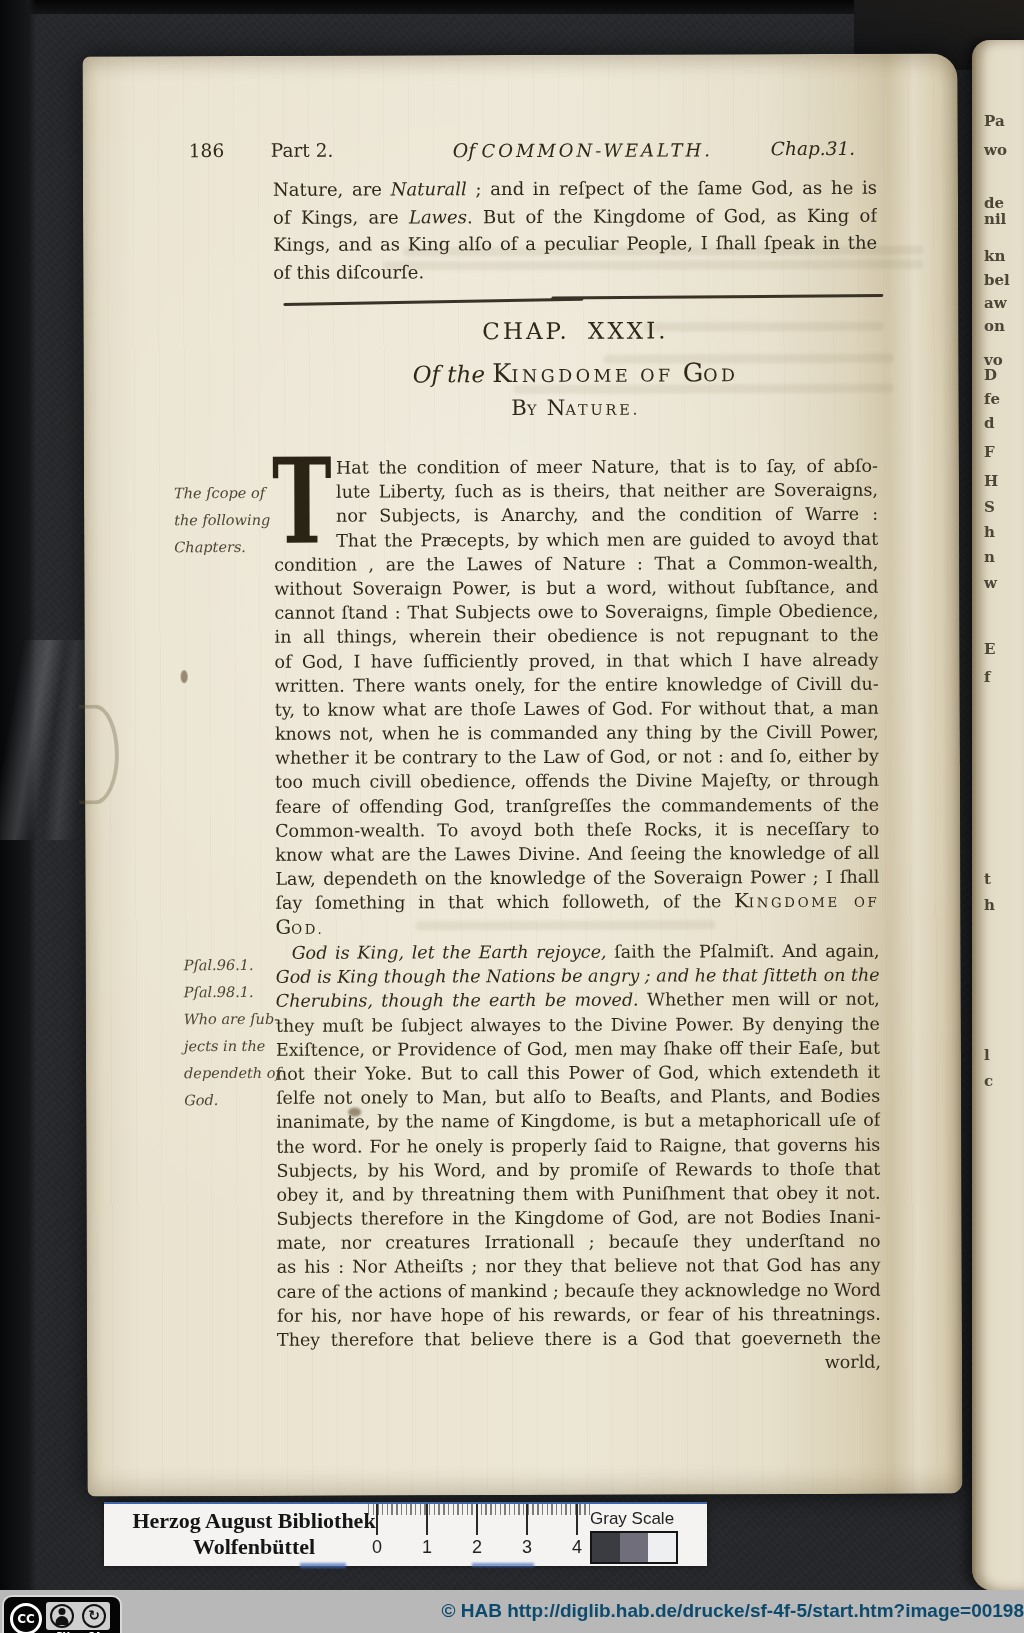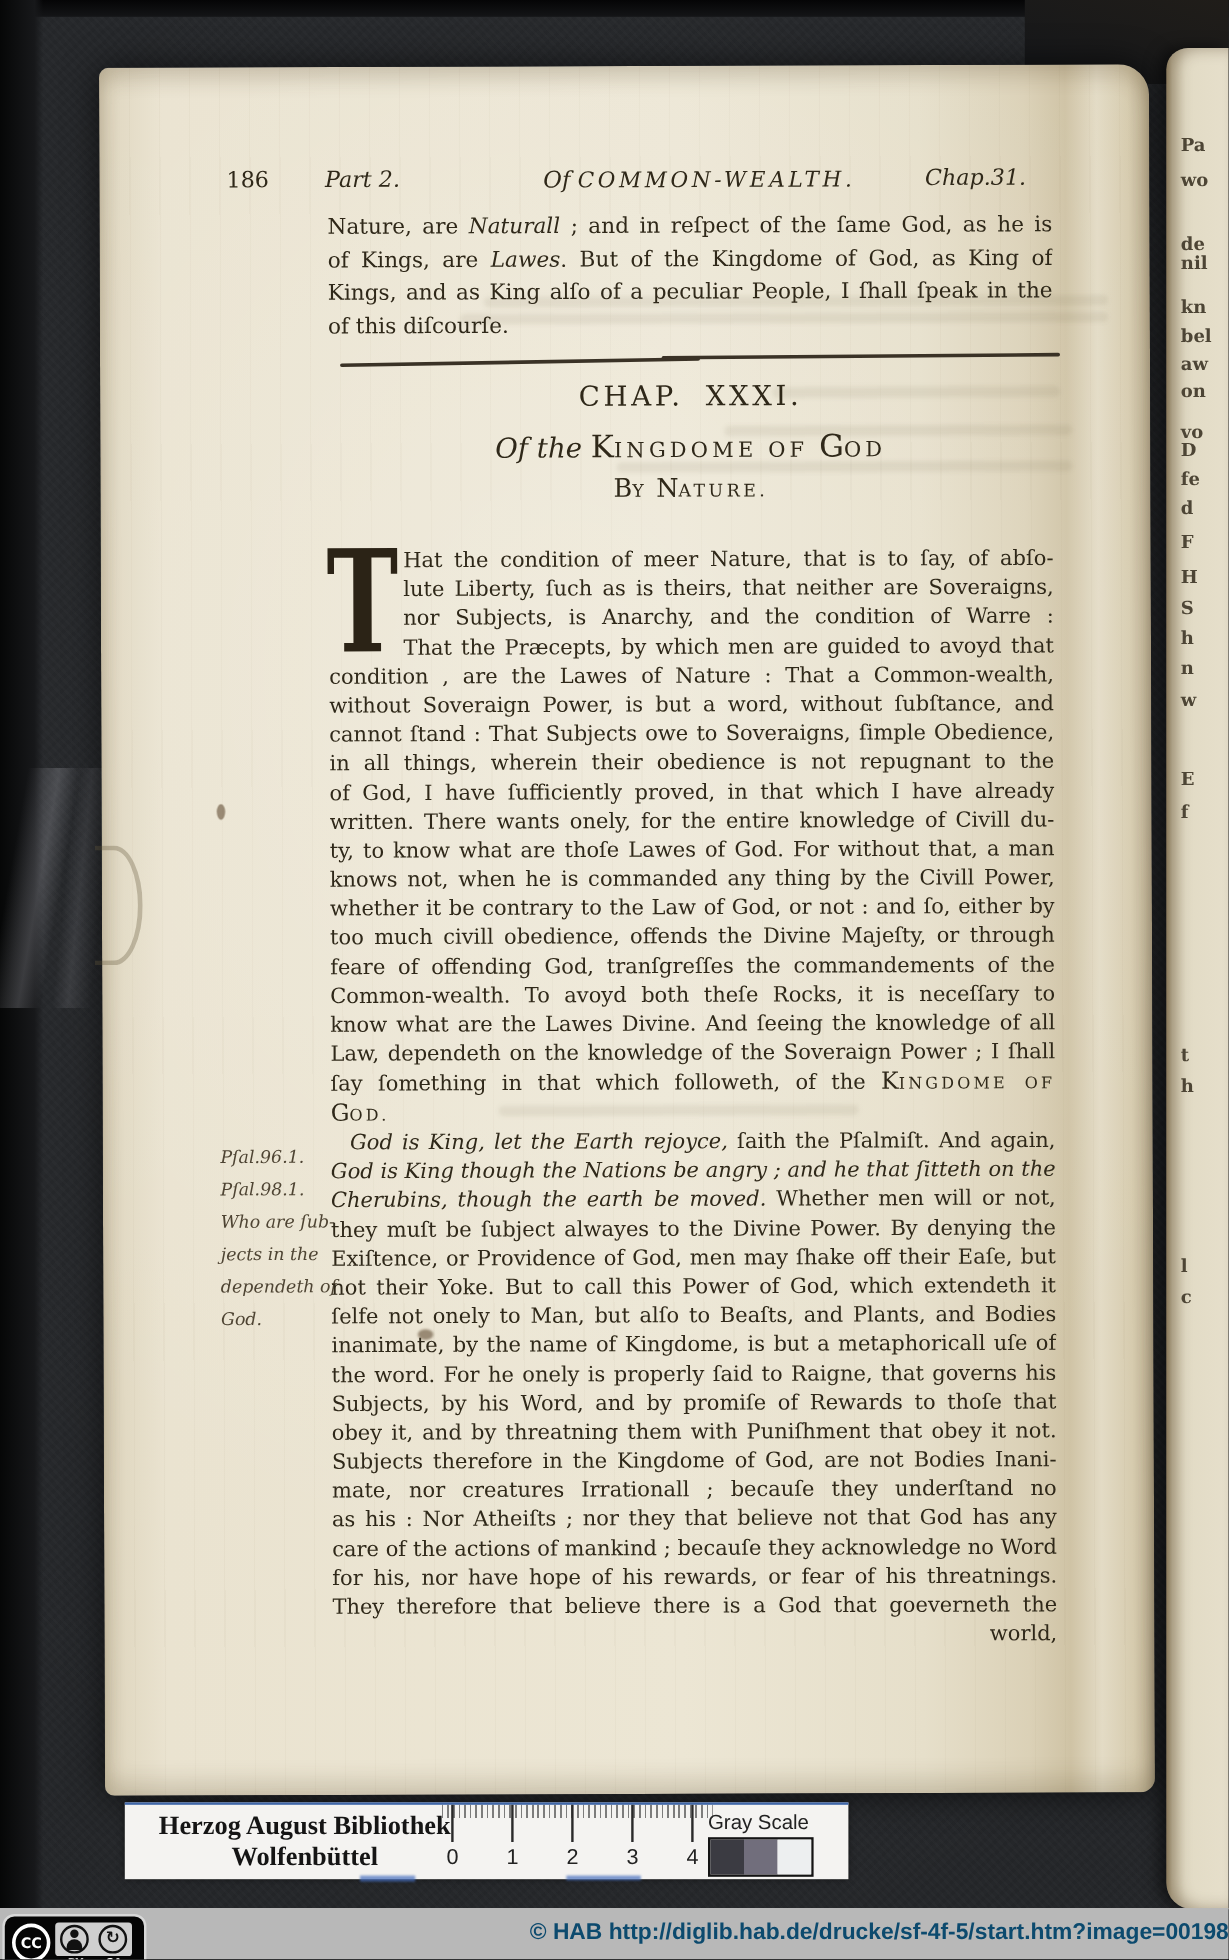--- a/index.html
+++ b/index.html
@@ -24,21 +24,21 @@
       radial-gradient(120% 90% at 45% 35%, rgba(255,255,255,.22), transparent 60%),
       repeating-linear-gradient(90deg, rgba(130,110,75,.045) 0 1px, transparent 1px 25px),
       linear-gradient(to right,#ddd4bc 0,#eae3d0 6%,#ece6d4 55%,#e6dfca 78%,#dbd1b7 88%,#cfc3a5 92%,#e3dbc5 95%,#d6cbae 98%,#bfb295 100%);
     box-shadow: inset 0 10px 16px rgba(80,60,30,.20), inset 0 -12px 18px rgba(80,60,30,.18), 0 0 28px rgba(0,0,0,.65);
     color:#2f2819;}
   .loop-shadow{position:absolute;left:-6px;top:648px;width:36px;height:92px;border:4px solid rgba(100,88,60,.32);
     border-left:none;border-radius:0 60% 60% 0 / 0 50% 50% 0;}
   
   .pg-header{position:absolute;top:84px;left:0;width:100%;height:28px;font-size:18.5px;}
   .pgnum{position:absolute;left:106px;}
-  .part{position:absolute;left:188px;font-style:italic;text-align:right;}
+  .part{position:absolute;left:188px;text-align:right;}
   .runtitle{position:absolute;left:300px;width:400px;text-align:center;font-style:italic;font-size:19px;}
   .runtitle .isp{letter-spacing:3px;font-size:18px;}
   .chapref{position:absolute;left:688px;font-style:italic;}
   
   .textcol{position:absolute;left:190px;width:604px;}
   .textcol .line{height:24.2px;line-height:24.2px;font-size:17.5px;text-align:justify;text-align-last:justify;overflow:hidden;}
   .textcol .line.a-l{text-align-last:left;}
   .textcol .line.a-r{text-align-last:right;}
   .intro{top:120px;}
   .intro .line{height:27.5px;line-height:27.5px;font-size:18px;}
@@ -150,20 +150,25 @@
 
     <div class="rule r1"></div>
     <div class="rule r2"></div>
 
     <div class="chap-line">CHAP. XXXI.</div>
     <div class="chap-title">
         <div class="line a-l"><span class="it">Of the </span><span class="c1">K</span><span class="c2">INGDOME OF </span><span class="c1">G</span><span class="c2">OD</span></div>
         <div class="line a-l"><span class="c1">B</span><span class="c2">Y </span><span class="c1">N</span><span class="c2">ATURE.</span></div>
       </div>
 
+    <div class="margin-note mn1">
+        <div class="line"><span>The ſcope of</span></div>
+        <div class="line"><span>the following</span></div>
+        <div class="line"><span>Chapters.</span></div>
+      </div>
     <div class="margin-note mn2">
         <div class="line"><span>Pſal.96.1.</span></div>
         <div class="line"><span>Pſal.98.1.</span></div>
         <div class="line"><span>Who are ſub-</span></div>
         <div class="line"><span>jects in the</span></div>
         <div class="line"><span>dependeth of</span></div>
         <div class="line"><span>God.</span></div>
       </div>
 
     <div class="textcol para1">

